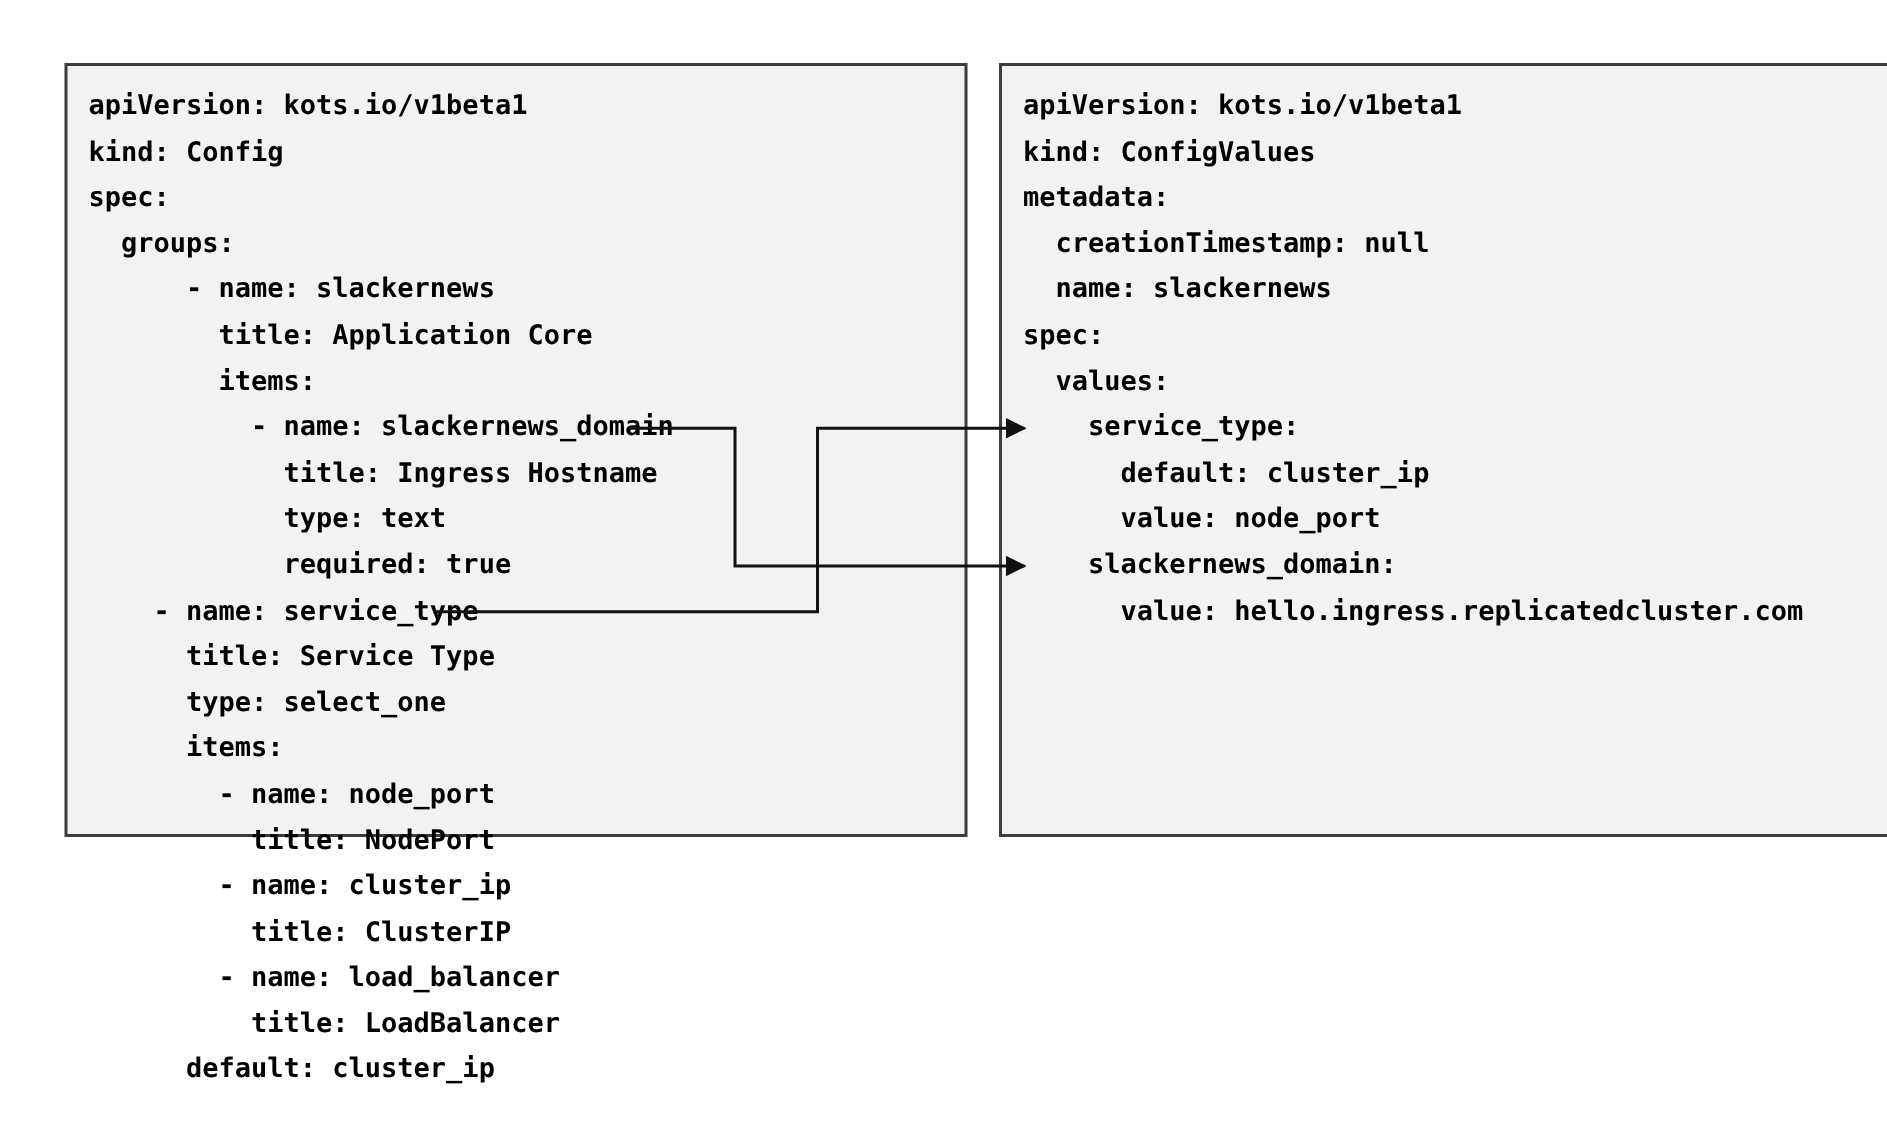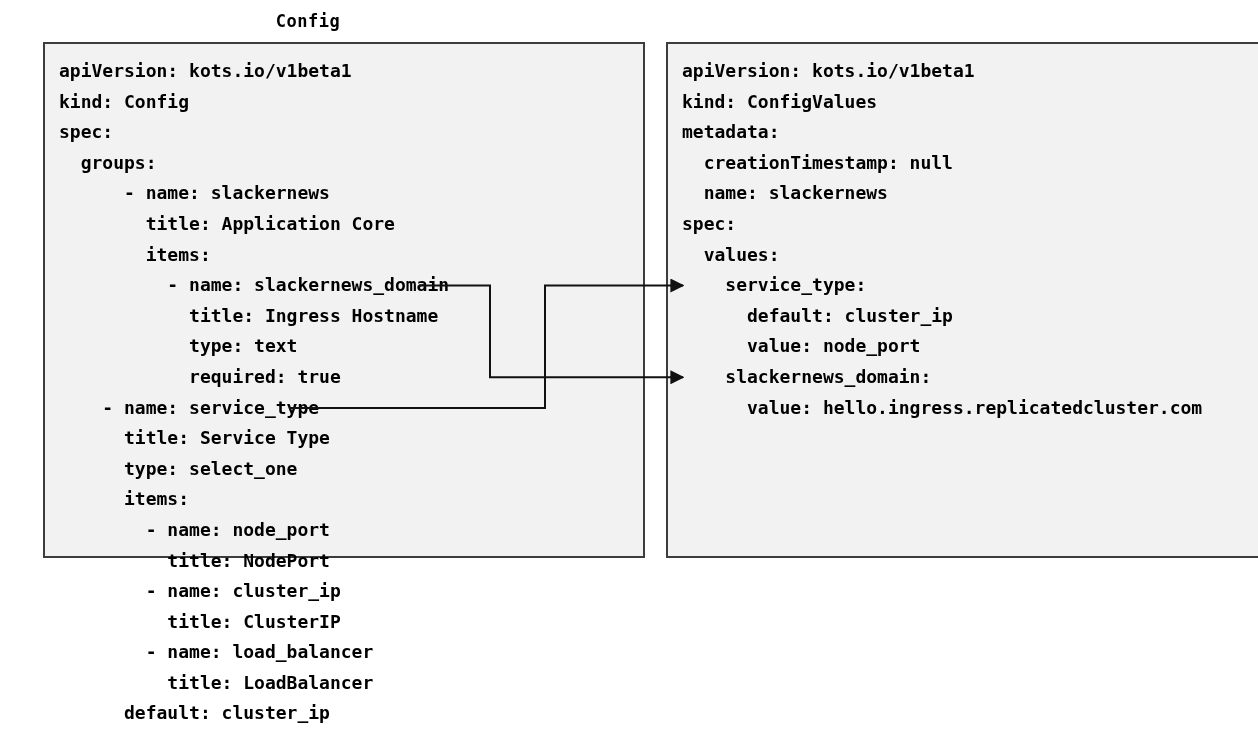--- a/index.html
+++ b/index.html
@@ -61,21 +61,20 @@
     width:1258px;height:756px;
     pointer-events:none;
     z-index:5;
   }
 </style>
 </head>
 <body>
 
 <div class="diagram">
 
-  <div class="panel-title left">Config</div>
 
 
   <div class="panel left">
     <pre>apiVersion: kots.io/v1beta1
 kind: Config
 spec:
   groups:
       - name: slackernews
         title: Application Core
         items:

